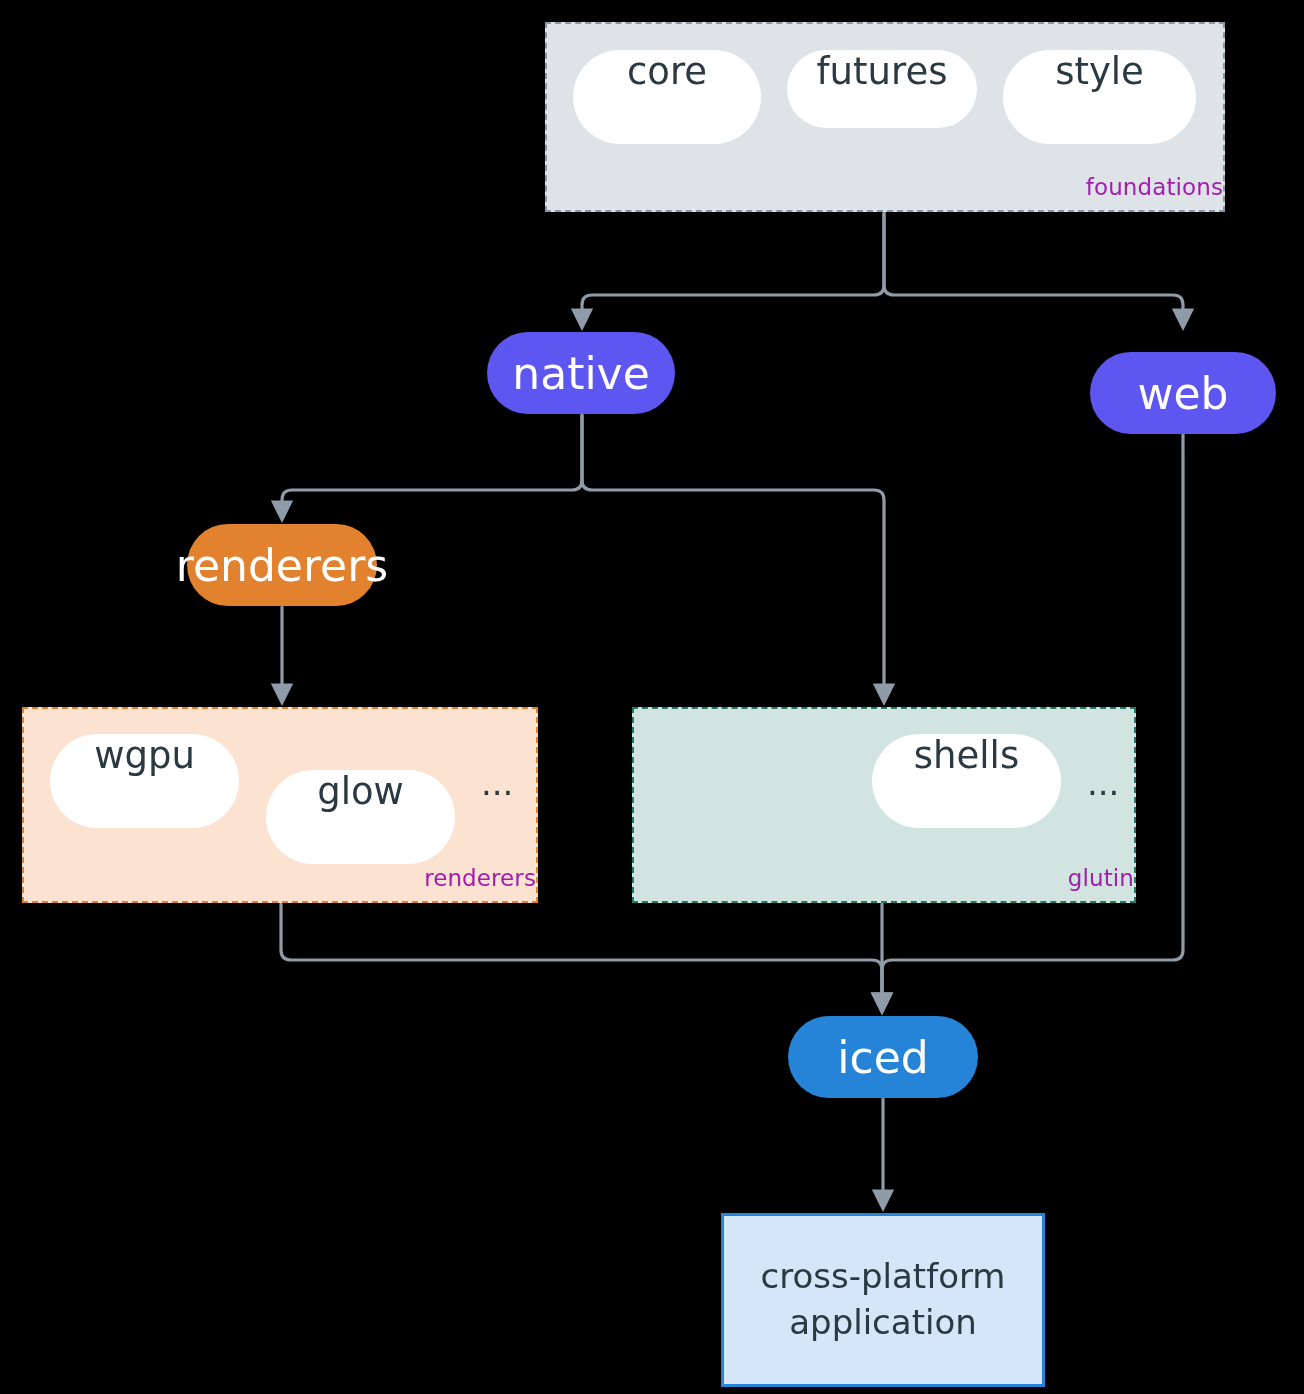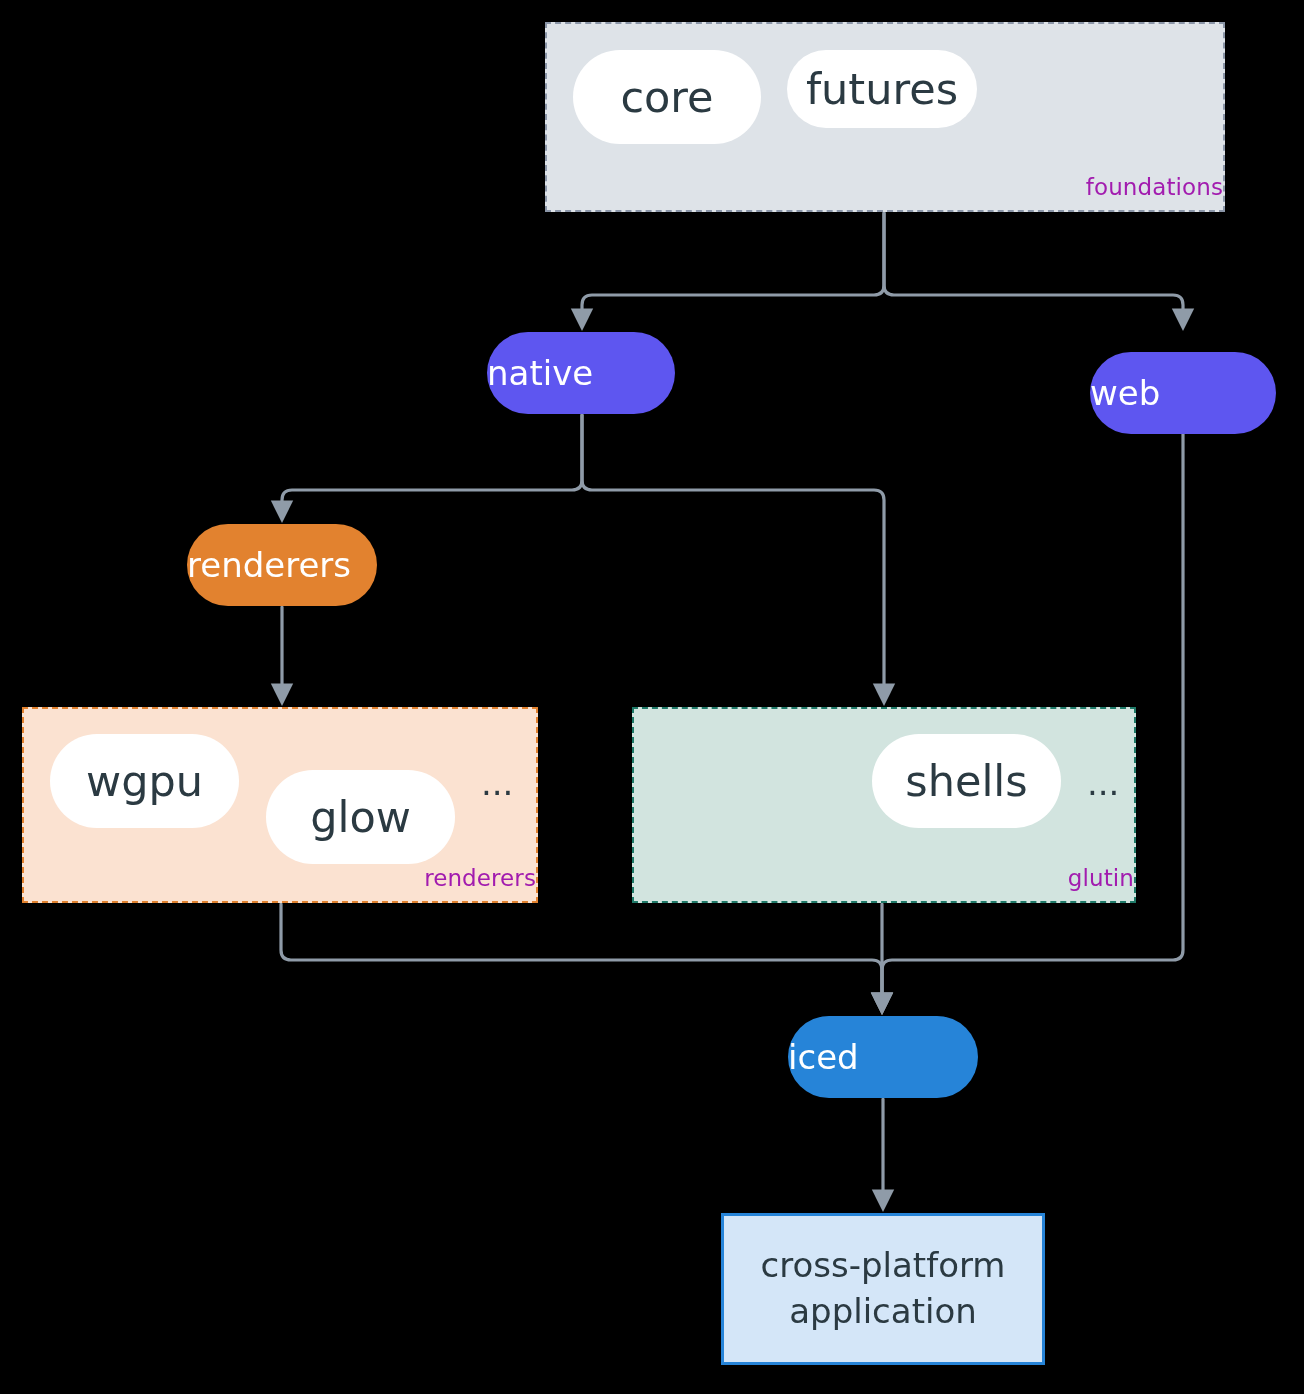--- a/index.html
+++ b/index.html
@@ -33,44 +33,44 @@
     bottom: 10px;
     font-size: 23px;
     color: #a21caf;
     letter-spacing: 0.1px;
     white-space: nowrap;
   }
   .pill {
     position: absolute;
     box-sizing: border-box;
     display: flex;
-    align-items: center;
     justify-content: center;
     border-radius: 999px;
-    font-size: 43px;
+    font-size: 37px;
     white-space: nowrap;
   }
   .pill-white {
     background: #ffffff;
     color: #2b3a42;
   }
   .ellipsis {
     position: absolute;
     font-size: 34px;
     color: #2b3a42;
     line-height: 1;
   }
   .node {
     position: absolute;
     box-sizing: border-box;
     display: flex;
     align-items: center;
+    justify-content: center;
     border-radius: 999px;
     color: #ffffff;
-    font-size: 34px;
+    font-size: 44px;
     white-space: nowrap;
   }
   .rectnode {
     position: absolute;
     box-sizing: border-box;
     display: flex;
     flex-direction: column;
     align-items: center;
     justify-content: center;
     font-size: 34px;
@@ -111,20 +111,23 @@
 
   <div class="cluster" style="left:545px; top:22px; width:680px; height:190px; background:#dee3e8; border:2.5px dashed #8b96a8;">
     <span class="cluster-label">foundations</span>
   </div>
   <div class="pill pill-white" style="left:573px; top:50px; width:188px; height:94px;">
     <span>core</span>
   </div>
   <div class="pill pill-white" style="left:787px; top:50px; width:190px; height:78px;">
     <span>futures</span>
   </div>
+  <div class="pill pill-white" style="left:1003px; top:50px; width:193px; height:94px;">
+    <span>style</span>
+  </div>
 
   <div class="cluster" style="left:22px; top:707px; width:516px; height:196px; background:#fbe2d1; border:2.5px dashed #e2822f;">
     <span class="cluster-label">renderers</span>
   </div>
   <div class="pill pill-white" style="left:50px; top:734px; width:189px; height:94px;">
     <span>wgpu</span>
   </div>
   <div class="pill pill-white" style="left:266px; top:770px; width:189px; height:94px;">
     <span>glow</span>
   </div>
@@ -144,18 +147,18 @@
   <div class="node" style="left:1090px; top:352px; width:186px; height:82px; background:#5e56f0;">
     <span>web</span>
   </div>
   <div class="node" style="left:187px; top:524px; width:190px; height:82px; background:#e2822f;">
     <span>renderers</span>
   </div>
   <div class="node" style="left:788px; top:1016px; width:190px; height:82px; background:#2684d8;">
     <span>iced</span>
   </div>
 
-  <div class="rectnode" style="left:721px; top:1213px; width:324px; height:152px; background:#d4e6f8; border:3px solid #2684d8; color:#2b3a42;">
+  <div class="rectnode" style="left:721px; top:1213px; width:324px; height:174px; background:#d4e6f8; border:3px solid #2684d8; color:#2b3a42;">
     <span>cross-platform</span>
     <span>application</span>
   </div>
 
 </div>
 
 </body></html>

